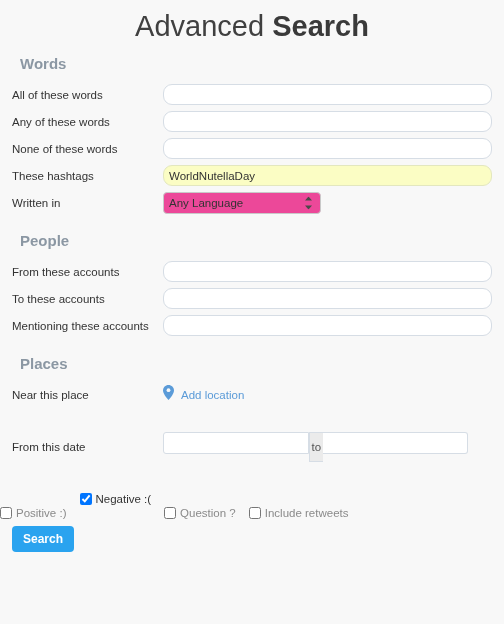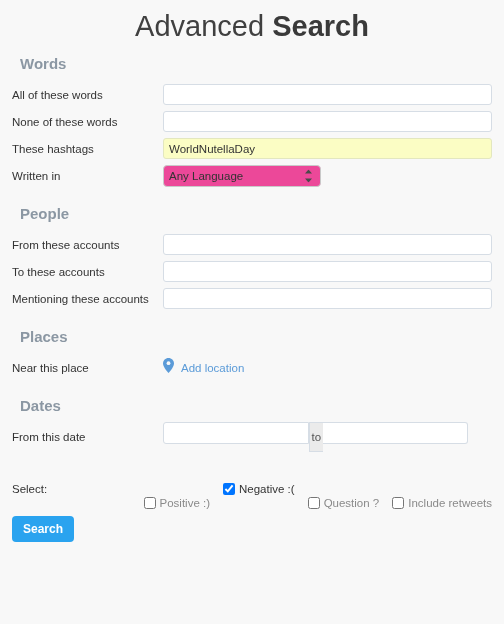--- a/index.html
+++ b/index.html
@@ -61,21 +61,21 @@
   .field-wrap {
     flex: 1 1 auto;
     padding-right: 12px;
   }
 
   input.txt {
     width: 100%;
     height: 21px;
     box-sizing: border-box;
     border: 1px solid #d6dde5;
-    border-radius: 3px;
+    border-radius: 9px;
     background: #ffffff;
     font-family: "Liberation Sans", sans-serif;
     font-size: 11.5px;
     color: #333;
     padding: 0 5px;
     outline: none;
   }
   input.txt.autofill {
     background: #fbfdc4;
     border-color: #e3e7bf;
@@ -205,20 +205,26 @@
   <div class="sp-b"></div>
 
   <div class="row">
     <div class="row-label">All of these words</div>
     <div class="field-wrap">
       <input class="txt" type="text" value="" style="">
     </div>
   </div>
 
 
+  <div class="row">
+    <div class="row-label">Any of these words</div>
+    <div class="field-wrap">
+      <input class="txt" type="text" value="" style="">
+    </div>
+  </div>
 
   <div class="row">
     <div class="row-label">None of these words</div>
     <div class="field-wrap">
       <input class="txt" type="text" value="" style="">
     </div>
   </div>
 
   <div class="row">
     <div class="row-label">These hashtags</div>
@@ -288,41 +294,39 @@
           </svg>
         </span>
         <span class="addloc-text">Add location</span>
       </span>
     </div>
   </div>
 
   <div class="sp-c"></div>
 
   
-  <div class="section-heading">Dates</div>
   <div class="sp-b"></div>
 
   <div class="row">
     <div class="row-label">From this date</div>
     <div class="field-wrap">
       <span class="date-group">
         <input class="txt date-from" type="text" value="" style="">
         <span class="date-sep">to</span>
         <input class="txt date-to" type="text" value="" style="">
       </span>
     </div>
   </div>
 
   <div class="sp-c"></div>
 
   
   <div class="sp-b"></div>
 
   <div class="row">
-    <div class="row-label">Select:</div>
     <div class="field-wrap">
       <span class="checks">
         <label class="check-item dim">
           <input type="checkbox" style="">
           <span>Positive :)</span>
         </label>
         <label class="check-item">
           <input type="checkbox" checked="" style="">
           <span>Negative :(</span>
         </label>

